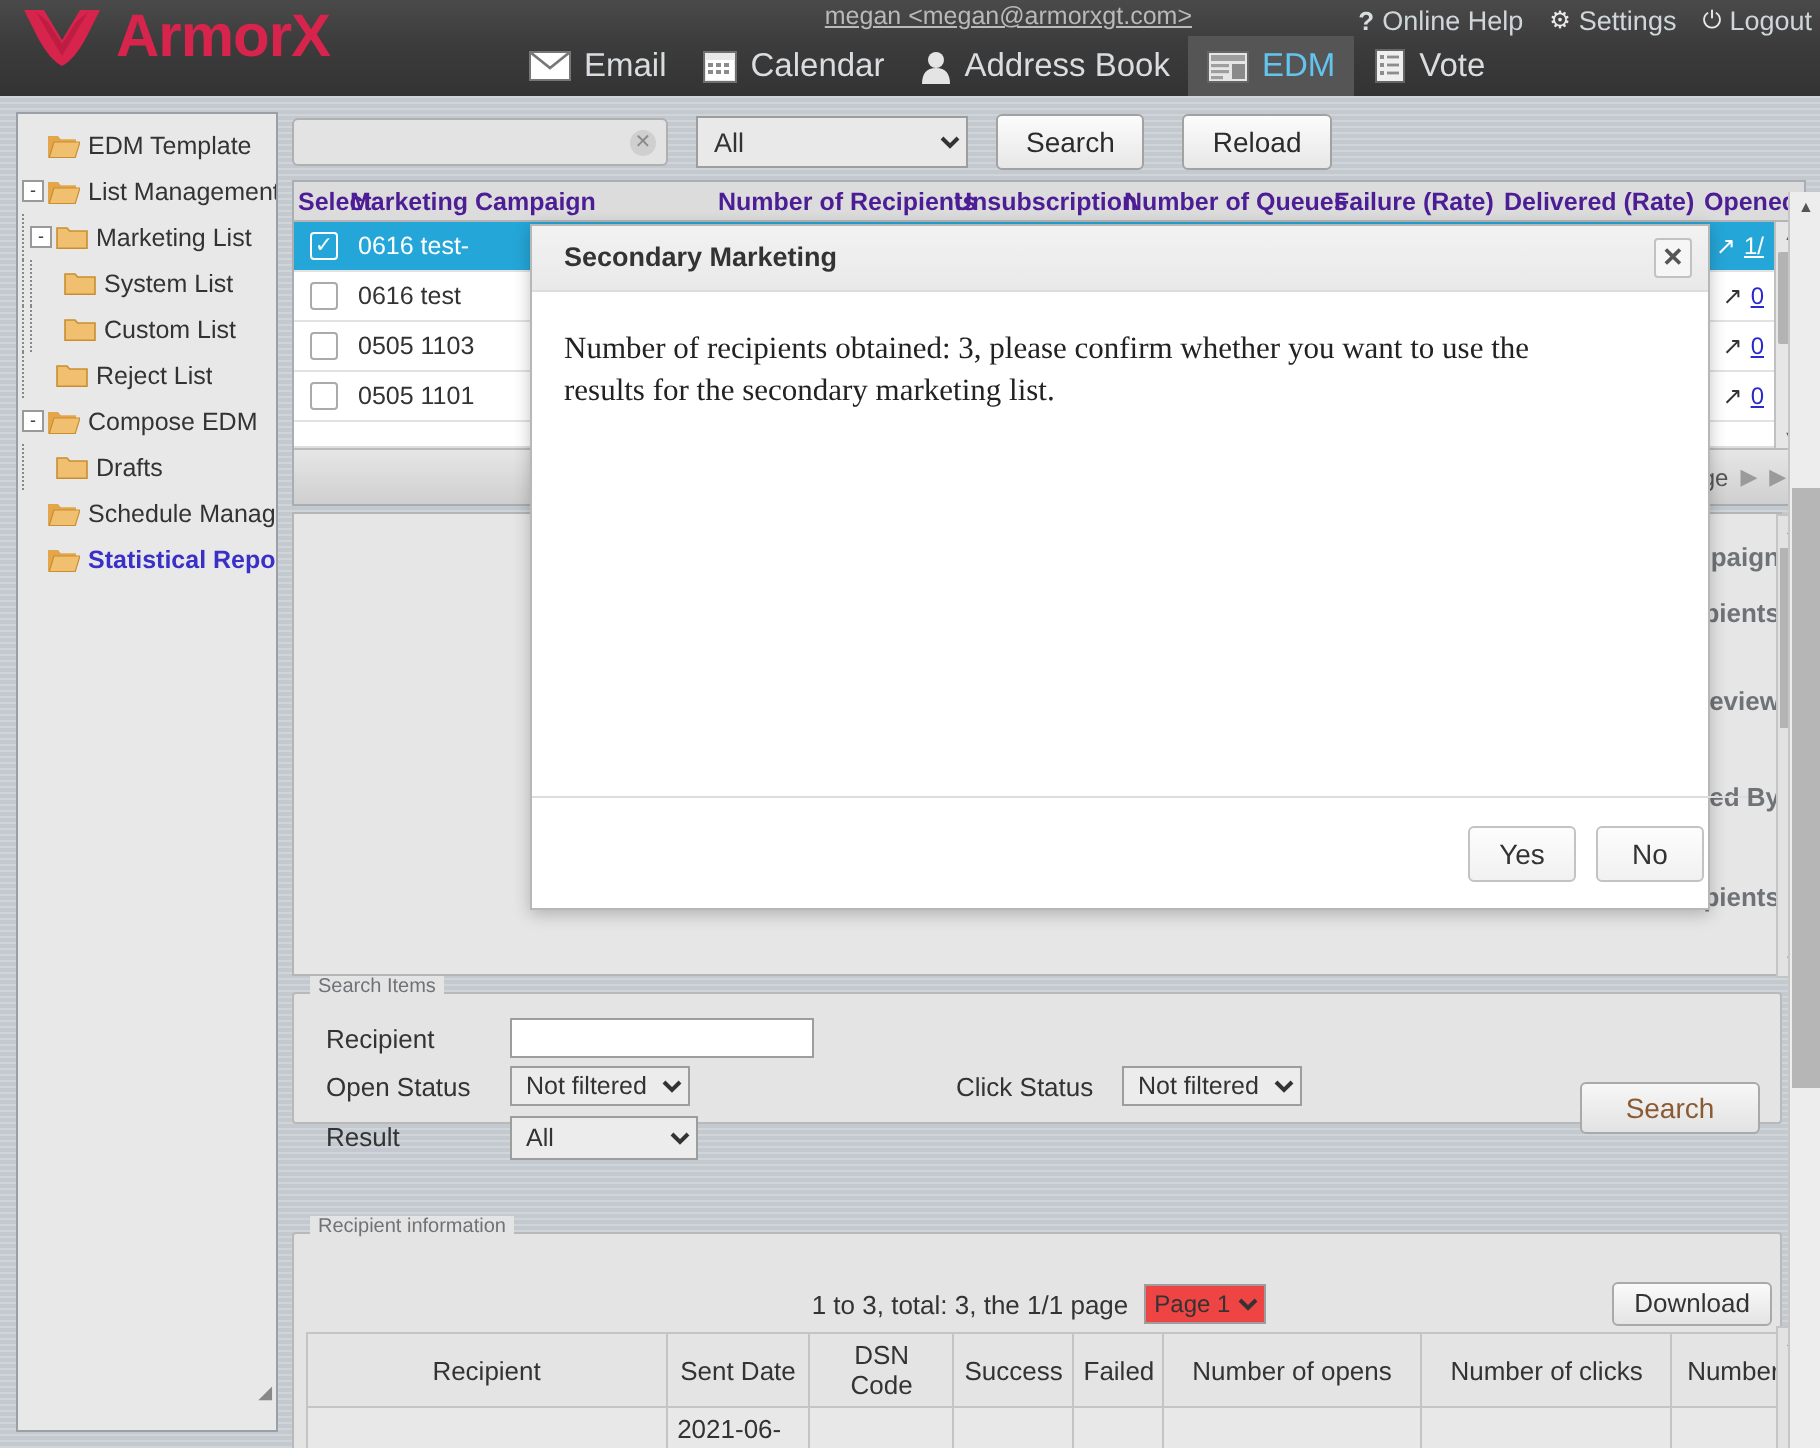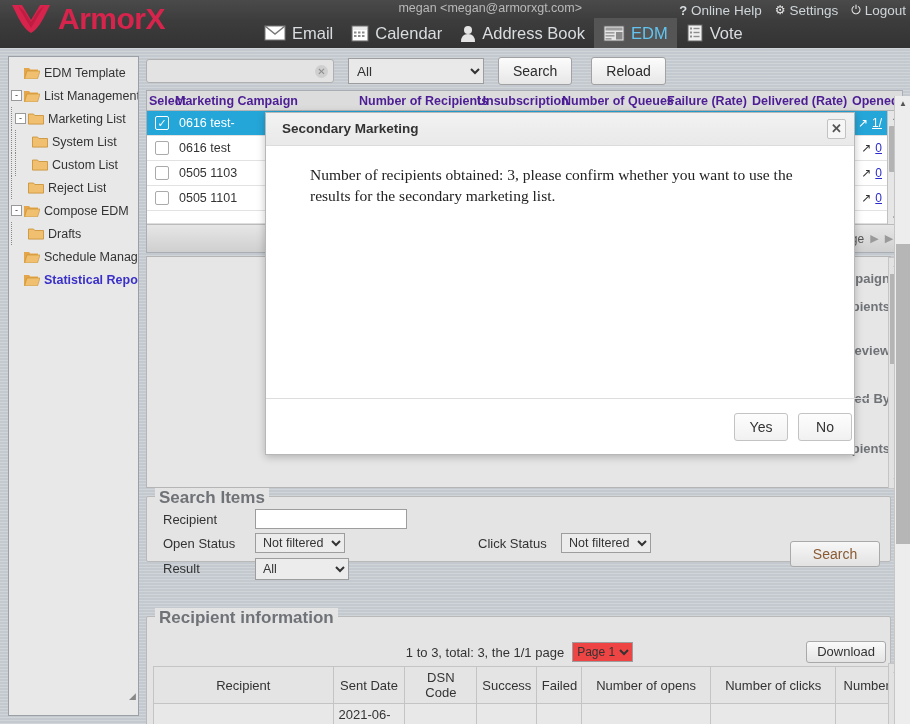--- a/index.html
+++ b/index.html
@@ -21,22 +21,22 @@
   .brand {
     position: absolute; left: 10px; top: 2px;
     display: flex; align-items: center; gap: 4px;
   }
   .brand-mark { width: 44px; height: 34px; }
   .brand-text {
     font-size: 30px; font-weight: bold; color: #d6244c;
     letter-spacing: -0.5px; line-height: 34px;
   }
   .userline {
-    position: absolute; right: 328px; top: 1px;
-    font-size: 12.5px; color: #b9b9b9; white-space: nowrap;
+    position: absolute; right: 314px; top: 1px;
+    font-size: 12.5px; color: #b9b9b9; white-space: nowrap; text-decoration: underline;
   }
   .toplinks {
     position: absolute; right: 4px; top: 0px; height: 20px;
     display: flex; align-items: center; gap: 13px;
     font-size: 13.5px; color: #cfd6da; white-space: nowrap;
   }
   .toplink { display: flex; align-items: center; gap: 4px; cursor: pointer; }
   .toplink .gl { color: #e8e8e8; font-size: 12px; }
   .qmark { color: #d8dde0; font-weight: bold; font-size: 13px; }
 
@@ -198,21 +198,21 @@
   .dscroll .ar { position: absolute; left: 0; width: 14px; height: 14px;
     text-align: center; font-size: 8px; color: #5a5a5a; line-height: 14px; }
 
   
   .fs {
     position: absolute; background: #e4e4e4;
     border: 1px solid #b9b9b9; border-radius: 2px;
   }
   .fs > legend, .fs-legend {
     position: absolute; top: -9px; left: 8px; background: #e4e4e4;
-    padding: 0 4px; font-size: 17px; font-weight: bold; color: #6f7276;
+    padding: 0 4px; font-size: 10px; font-weight: normal; color: #6f7276;
     white-space: nowrap;
   }
   .si { left: 0px; top: 446px; width: 745px; height: 66px; }
   .fld-label { position: absolute; font-size: 13px; color: #333; white-space: nowrap; }
   .sel-sm {
     position: absolute; height: 20px; font-size: 12.5px;
     font-family: "Liberation Sans", sans-serif;
     border: 1px solid #9d9d9d; background: #ececec; color: #333;
     padding-left: 3px;
   }
@@ -290,21 +290,21 @@
     font-size: 13.5px; font-weight: bold; color: #333;
   }
   .modal-close {
     position: absolute; right: 8px; top: 6px; width: 19px; height: 20px;
     border: 1px solid #c2c2c2; border-radius: 2px; background: #f6f6f6;
     color: #555; font-size: 13px; font-weight: bold;
     line-height: 18px; text-align: center; cursor: pointer;
   }
   .modal-body {
     position: absolute; left: 0; top: 33px; width: 575px; height: 276px;
-    padding: 19px 44px;
+    padding: 19px 16px;
   }
   .modal-msg {
     font-family: "Liberation Serif", serif;
     font-size: 15.5px; color: #222; line-height: 1.35; max-width: 510px;
   }
   .modal-foot {
     position: absolute; left: 0; bottom: 0; width: 608px; height: 56px;
     border-top: 1px solid #dddddd;
     display: flex; align-items: center; justify-content: flex-end;
     gap: 10px; padding-right: 22px;

